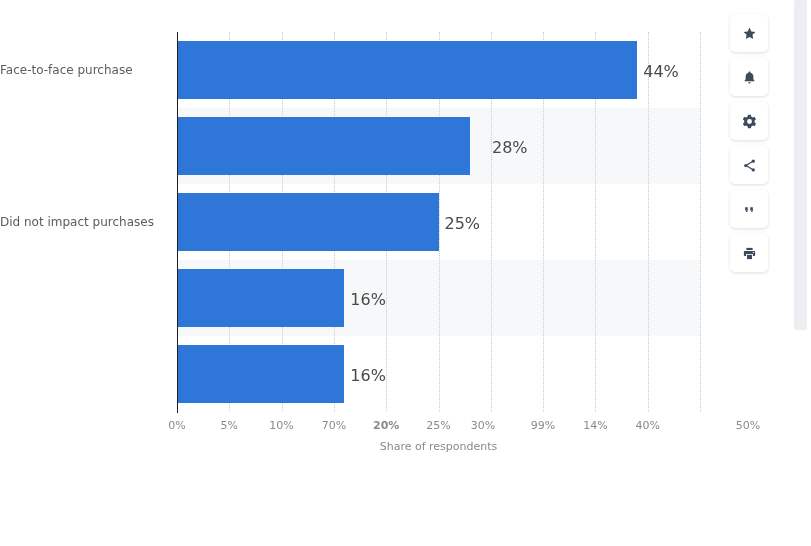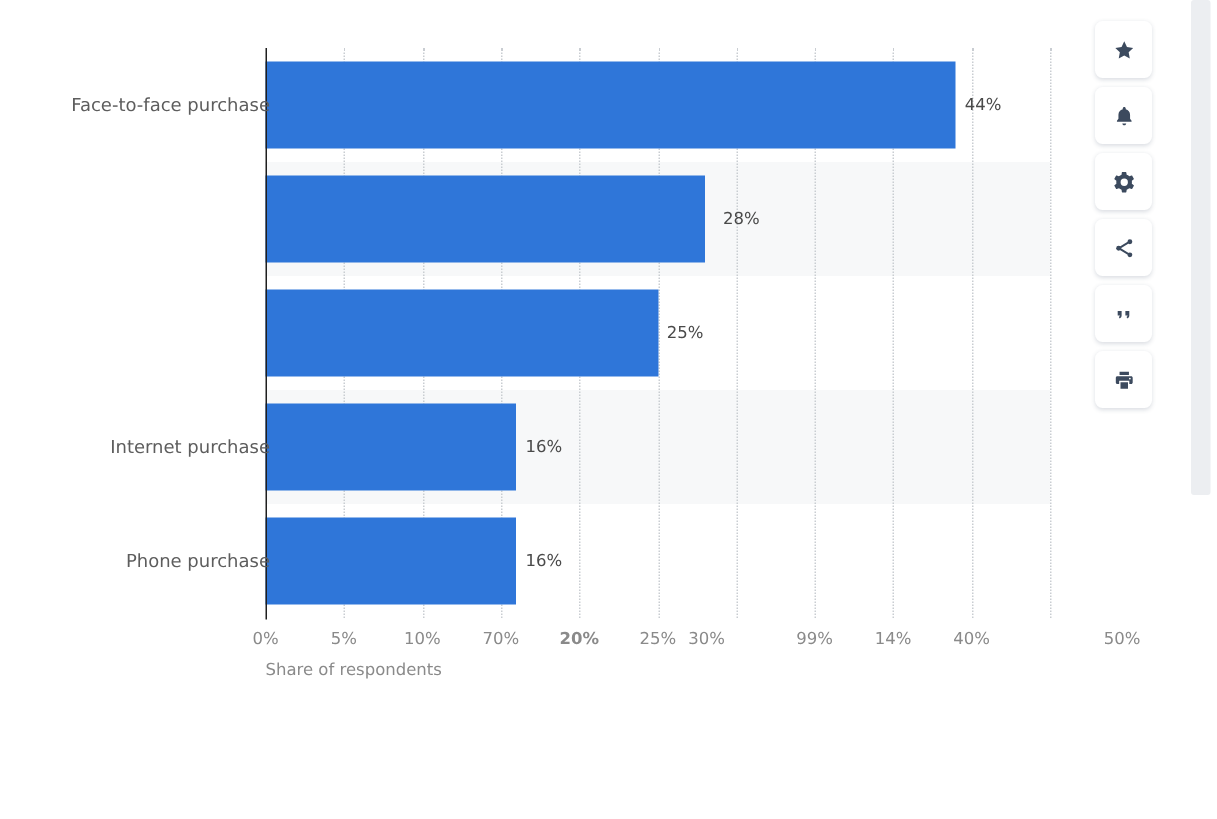--- a/index.html
+++ b/index.html
@@ -73,30 +73,29 @@
   
   .bar {
     position: absolute;
     left: 0;
     height: 58px;
     background: #2f76d9;
   }
 
   .bar-value {
     position: absolute;
-    font-size: 11px;
+    font-size: 16px;
     color: #4a4a4a;
     line-height: 1;
     white-space: nowrap;
   }
   .cat-label-wrap {
     position: absolute;
-    left: 12px;
+    left: 0;
     width: 168px;
-    text-align: right;
     font-size: 12px;
     color: #5d5d5d;
     white-space: nowrap;
     line-height: 1;
   }
 
   
   .tick-label {
     position: absolute;
     top: 420px;
@@ -105,21 +104,21 @@
     text-align: center;
     width: 40px;
     line-height: 1;
   }
 
   #xlabel {
     position: absolute;
     top: 441px;
     left: 177px;
     width: 523px;
-    text-align: left;
+    text-align: center;
     font-size: 11px;
     color: #8a8a8a;
     line-height: 1;
   }
 
   
   #action-rail {
     position: absolute;
     right: 22px;
     top: 14px;
@@ -194,42 +193,41 @@
         <div class="gridline" style="left: 209.2px;"></div>
         <div class="gridline" style="left: 261.5px;"></div>
         <div class="gridline" style="left: 313.8px;"></div>
         <div class="gridline" style="left: 366.1px;"></div>
         <div class="gridline" style="left: 418.4px;"></div>
         <div class="gridline" style="left: 470.7px;"></div>
         <div class="gridline" style="left: 523px;"></div>
         <div class="bar" title="Face-to-face purchase 44%" style="width: 460.24px; top: 9px; background: rgb(47, 118, 217);"></div>
         <div class="bar-value" style="left: 466.24px; top: 32px;">44%</div>
         <div class="bar" title="Social media purchase 28%" style="width: 292.88px; top: 85px; background: rgb(47, 118, 217);"></div>
-        <div class="bar-value" style="left: 305px; top: 108px;">28%</div>
+        <div class="bar-value" style="left: 315px; top: 108px;">28%</div>
         <div class="bar" title="Did not impact purchases 25%" style="width: 261.5px; top: 161px; background: rgb(47, 118, 217);"></div>
         <div class="bar-value" style="left: 267.5px; top: 184px;">25%</div>
         <div class="bar" title="Internet purchase 16%" style="width: 167.36px; top: 237px; background: rgb(47, 118, 217);"></div>
         <div class="bar-value" style="left: 173.36px; top: 260px;">16%</div>
         <div class="bar" title="Phone purchase 16%" style="width: 167.36px; top: 313px; background: rgb(47, 118, 217);"></div>
         <div class="bar-value" style="left: 173.36px; top: 336px;">16%</div>
       </div>
     <div id="y-axis"></div>
 
     <div id="xlabel">Share of respondents</div>
 
   <div class="cat-label-wrap" style="top: 64px;">Face-to-face purchase</div>
-      <div class="cat-label-wrap" style="top: 292px;">Internet purchase</div>
-      <div class="cat-label-wrap" style="top: 368px;">Phone purchase</div>
+      <div class="cat-label-wrap" style="top: 216px;">Did not impact purchases</div>
       <div class="tick-label" style="left: 157px;">0%</div>
       <div class="tick-label" style="left: 209.3px;">5%</div>
       <div class="tick-label" style="left: 261.6px;">10%</div>
       <div class="tick-label" style="left: 313.9px;">70%</div>
       <div class="tick-label" style="left: 366.2px; font-weight: bold;">20%</div>
       <div class="tick-label" style="left: 418.5px;">25%</div>
-      <div class="tick-label" style="left: 451px;">30%</div>
+      <div class="tick-label" style="left: 463px;">30%</div>
       <div class="tick-label" style="left: 523.1px;">99%</div>
       <div class="tick-label" style="left: 575.4px;">14%</div>
       <div class="tick-label" style="left: 627.7px;">40%</div>
       <div class="tick-label" style="left: 680px; margin-left: 48px;">50%</div>
     </div>
 
   <div id="action-rail">
 
     <div class="action-btn">
       <span>

